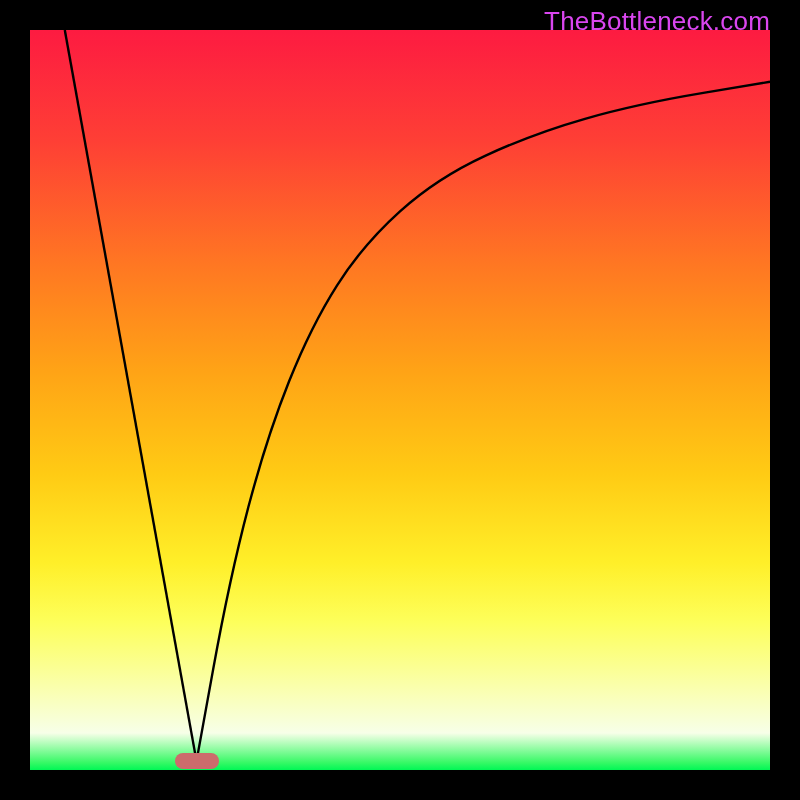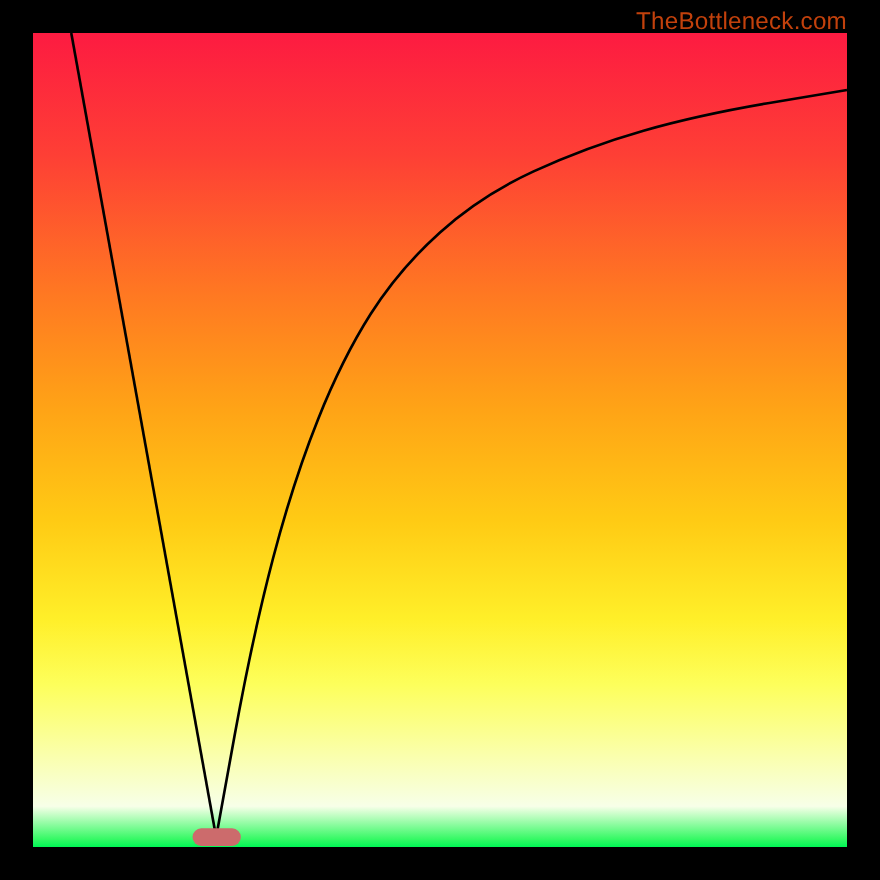--- a/index.html
+++ b/index.html
@@ -35,23 +35,23 @@
       #f7ffe8 95%,
       #37f966 99%,
       #00f755 100%
     );
   }
   .watermark {
     position: absolute;
     top: 6px;
     right: 30px;
     font-family: Arial, Helvetica, sans-serif;
-    font-size: 22px;
+    font-size: 26px;
     font-weight: 500;
-    color: #c2410c;
+    color: #d946ef;
     letter-spacing: 0.2px;
   }
   svg.curve {
     position: absolute;
     left: 0;
     top: 0;
     width: 740px;
     height: 740px;
     overflow: visible;
   }

